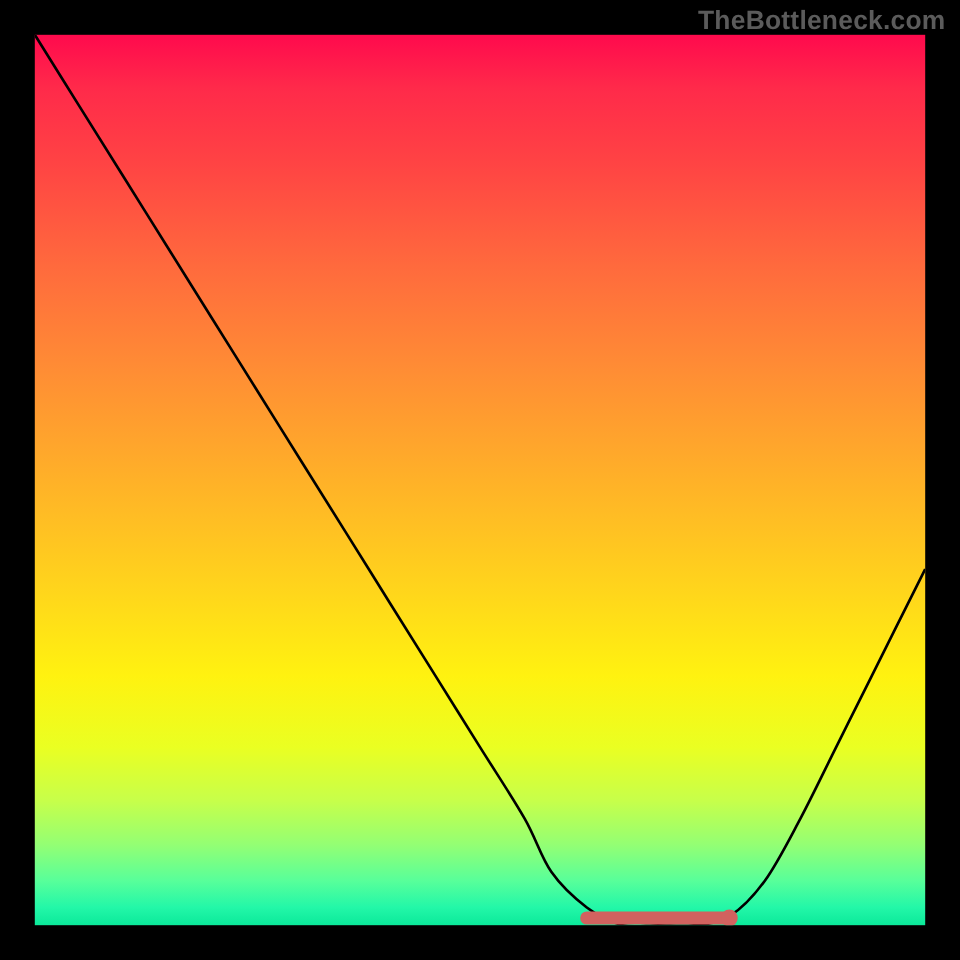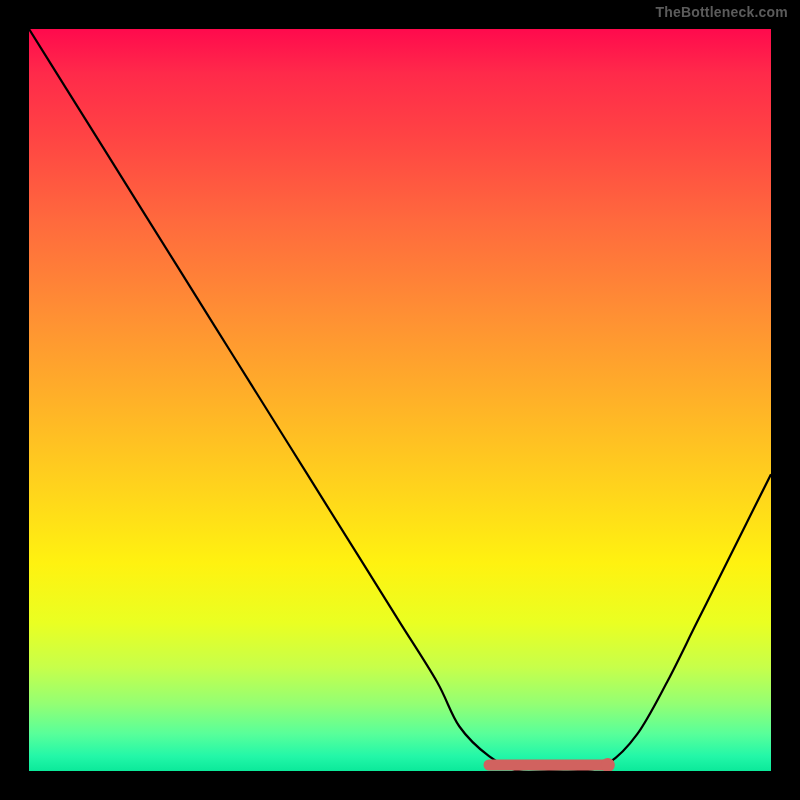--- a/index.html
+++ b/index.html
@@ -39,21 +39,21 @@
       #58ff9a 95%,
       #23f7a8 98%,
       #0be99a 100%
     );
   }
   .watermark {
     position: absolute;
     top: 4px;
     right: 12px;
     font-family: Arial, Helvetica, sans-serif;
-    font-size: 14px;
+    font-size: 22px;
     font-weight: 600;
     color: #5b5b5b;
     letter-spacing: 0.2px;
     user-select: none;
   }
   svg.curve {
     position: absolute;
     left: 0;
     top: 0;
     width: 742px;

